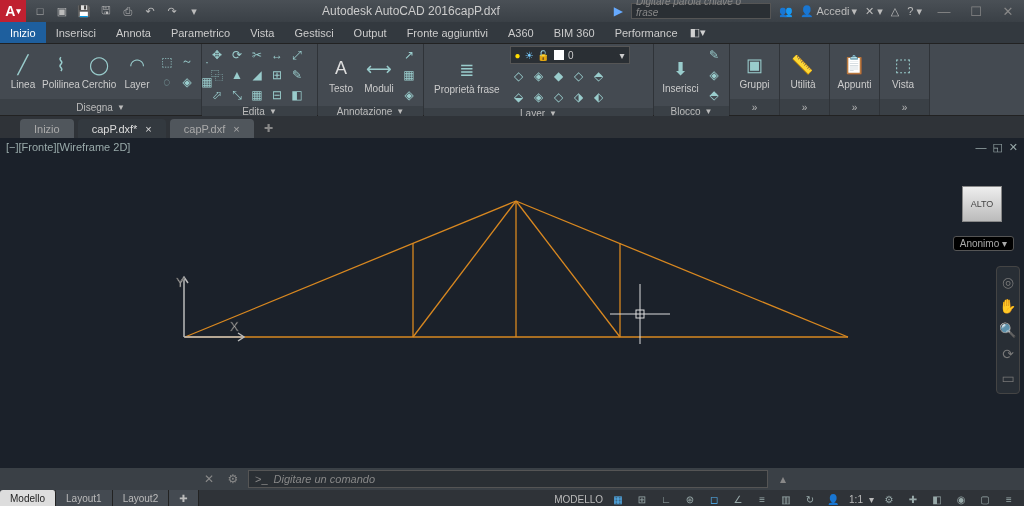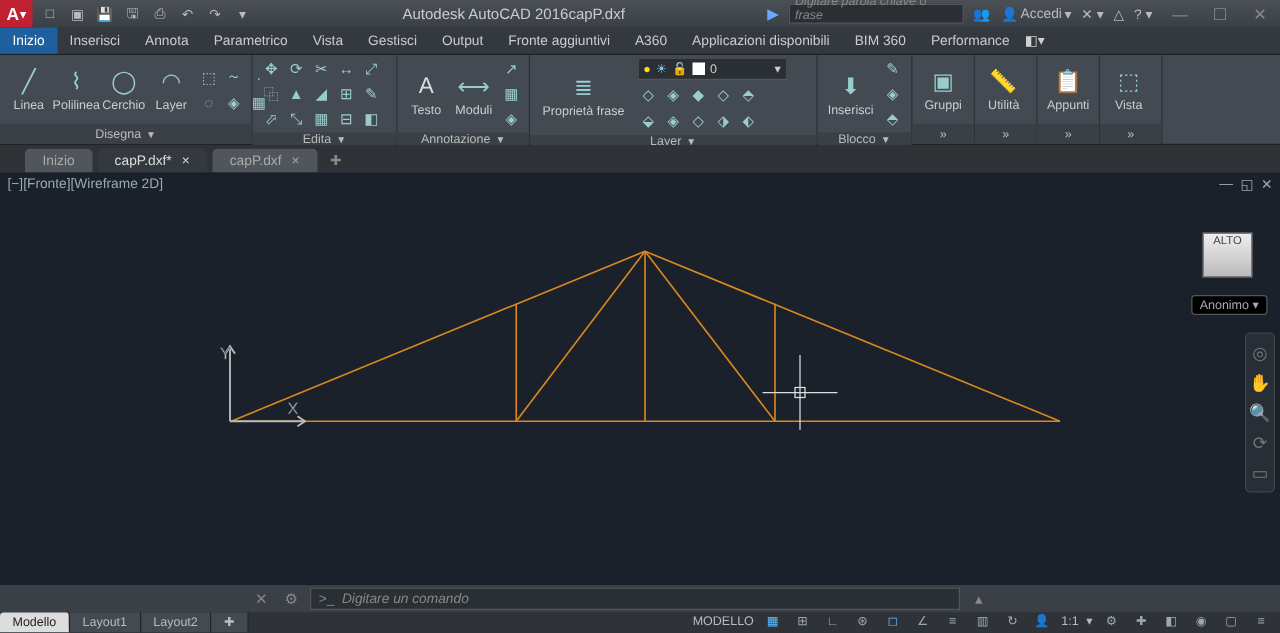--- a/index.html
+++ b/index.html
@@ -49,31 +49,31 @@
 
 
 .vpheader { height:18px; background:#1b212a; color:#9aa; font-size:11px; display:flex; align-items:center; padding:0 6px; justify-content:space-between;}
 .vpheader .right { display:flex; gap:6px;}
 .vpheader .right span{cursor:pointer;}
 
 
 .canvas-wrap { flex:1; position:relative; background:#1b212a; overflow:hidden;}
 svg.drawing { position:absolute; inset:0; width:100%; height:100%; }
 .axis-label { font-size:13px; fill:#ccc; stroke:#444; stroke-width:0.5;}
-.viewcube { position:absolute; top:30px; right:22px; width:40px; height:36px; background:linear-gradient(#eee,#bbb); border:1px solid #888; display:flex; align-items:flex-start; justify-content:center; font-size:9px; color:#444; cursor:pointer;}
+.viewcube { position:absolute; top:30px; right:22px; width:40px; height:36px; background:linear-gradient(#eee,#bbb); border:1px solid #888; display:flex; align-items:center; justify-content:center; font-size:9px; color:#444; cursor:pointer;}
 .anonimo { position:absolute; top:80px; right:10px; background:#000000; border:1px solid #555; font-size:10px; color:#aaa; padding:1px 6px; border-radius:3px; cursor:pointer;}
 .navbar { position:absolute; right:4px; top:110px; width:24px; background:rgba(120,120,120,0.15); border:1px solid #444; border-radius:4px; display:flex; flex-direction:column; gap:6px; padding:6px 0; align-items:center;}
 .navbar div{width:18px;height:18px;color:#777;font-size:14px;display:flex;align-items:center;justify-content:center;cursor:pointer;}
 
 
 .cmdline { height:22px; background:#3a4046; display:flex; align-items:center; padding:0 200px 0 200px; gap:6px;}
 .cmdline .cinput { flex:0 0 520px; max-width:560px; background:#2a2f34; border:1px solid #555; height:18px; font-size:11px; font-style:italic; color:#888; padding:0 6px; display:flex; align-items:center; gap:6px;}
 
 
-.statusbar { height:16px; background:#2f3338; display:flex; align-items:flex-end; font-size:10px; color:#bbb;}
+.statusbar { height:16px; background:#2f3338; display:flex; align-items:flex-start; font-size:10px; color:#bbb;}
 .statusbar .modeltabs { display:flex; align-items:stretch; height:100%;}
 .statusbar .modeltabs .stab { padding:0 10px; display:flex; align-items:center; background:#444a51; cursor:pointer; border-right:1px solid #222;}
 .statusbar .modeltabs .stab.active { background:#ddd; color:#222; border-radius:3px 3px 0 0;}
 .statusbar .right { margin-left:auto; display:flex; align-items:center; gap:6px; padding-right:6px;}
 .statusbar .right .sbtn2 { width:18px;height:18px; display:flex;align-items:center;justify-content:center; color:#9aa; cursor:pointer;}
 .statusbar .right .sbtn2.active{color:#5bf;}
 </style>
 </head>
 <body>
 
@@ -116,21 +116,20 @@
   <div class="menutabs">
     <div class="mtab active">Inizio</div>
     <div class="mtab">Inserisci</div>
     <div class="mtab">Annota</div>
     <div class="mtab">Parametrico</div>
     <div class="mtab">Vista</div>
     <div class="mtab">Gestisci</div>
     <div class="mtab">Output</div>
     <div class="mtab">Fronte aggiuntivi</div>
     <div class="mtab">A360</div>
-    <div class="mtab">Applicazioni disponibili</div>
     <div class="mtab">BIM 360</div>
     <div class="mtab">Performance</div>
     <div class="micon">◧▾</div>
   </div>
 
   <div class="ribbon">
 
     <div class="panel" style="width:202px;">
       <div class="panel-body">
         <div class="bigbtn">

